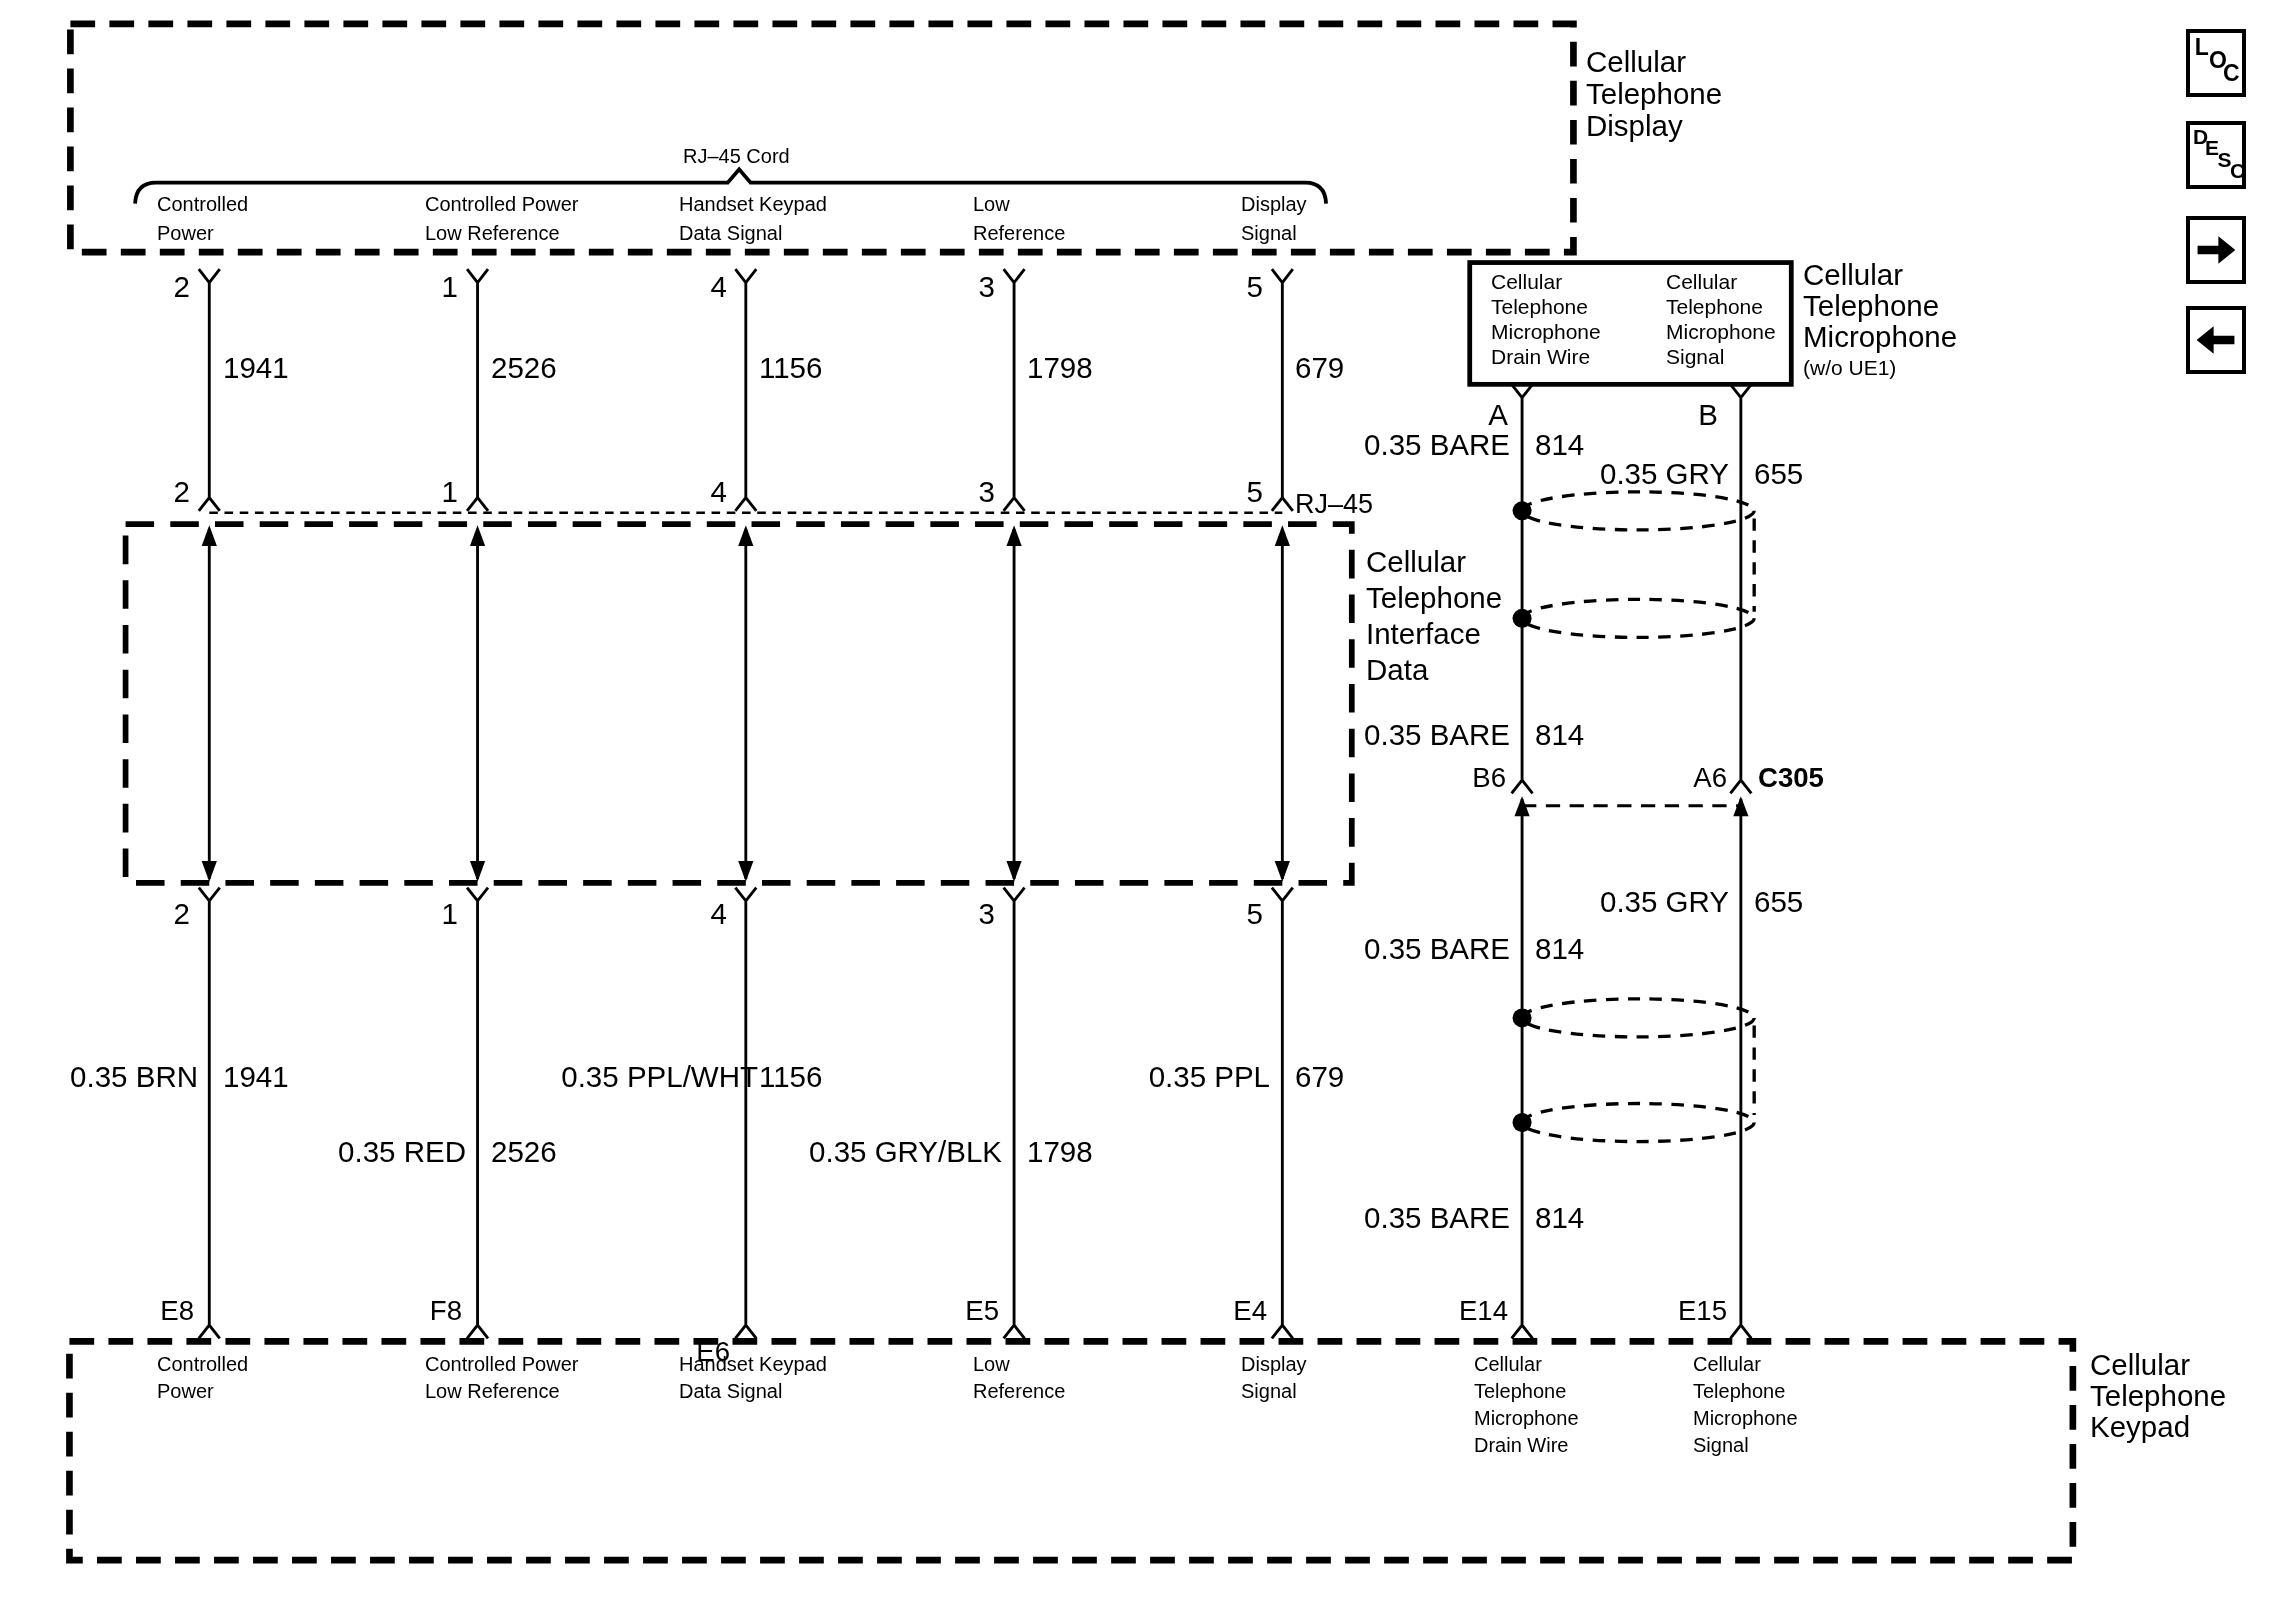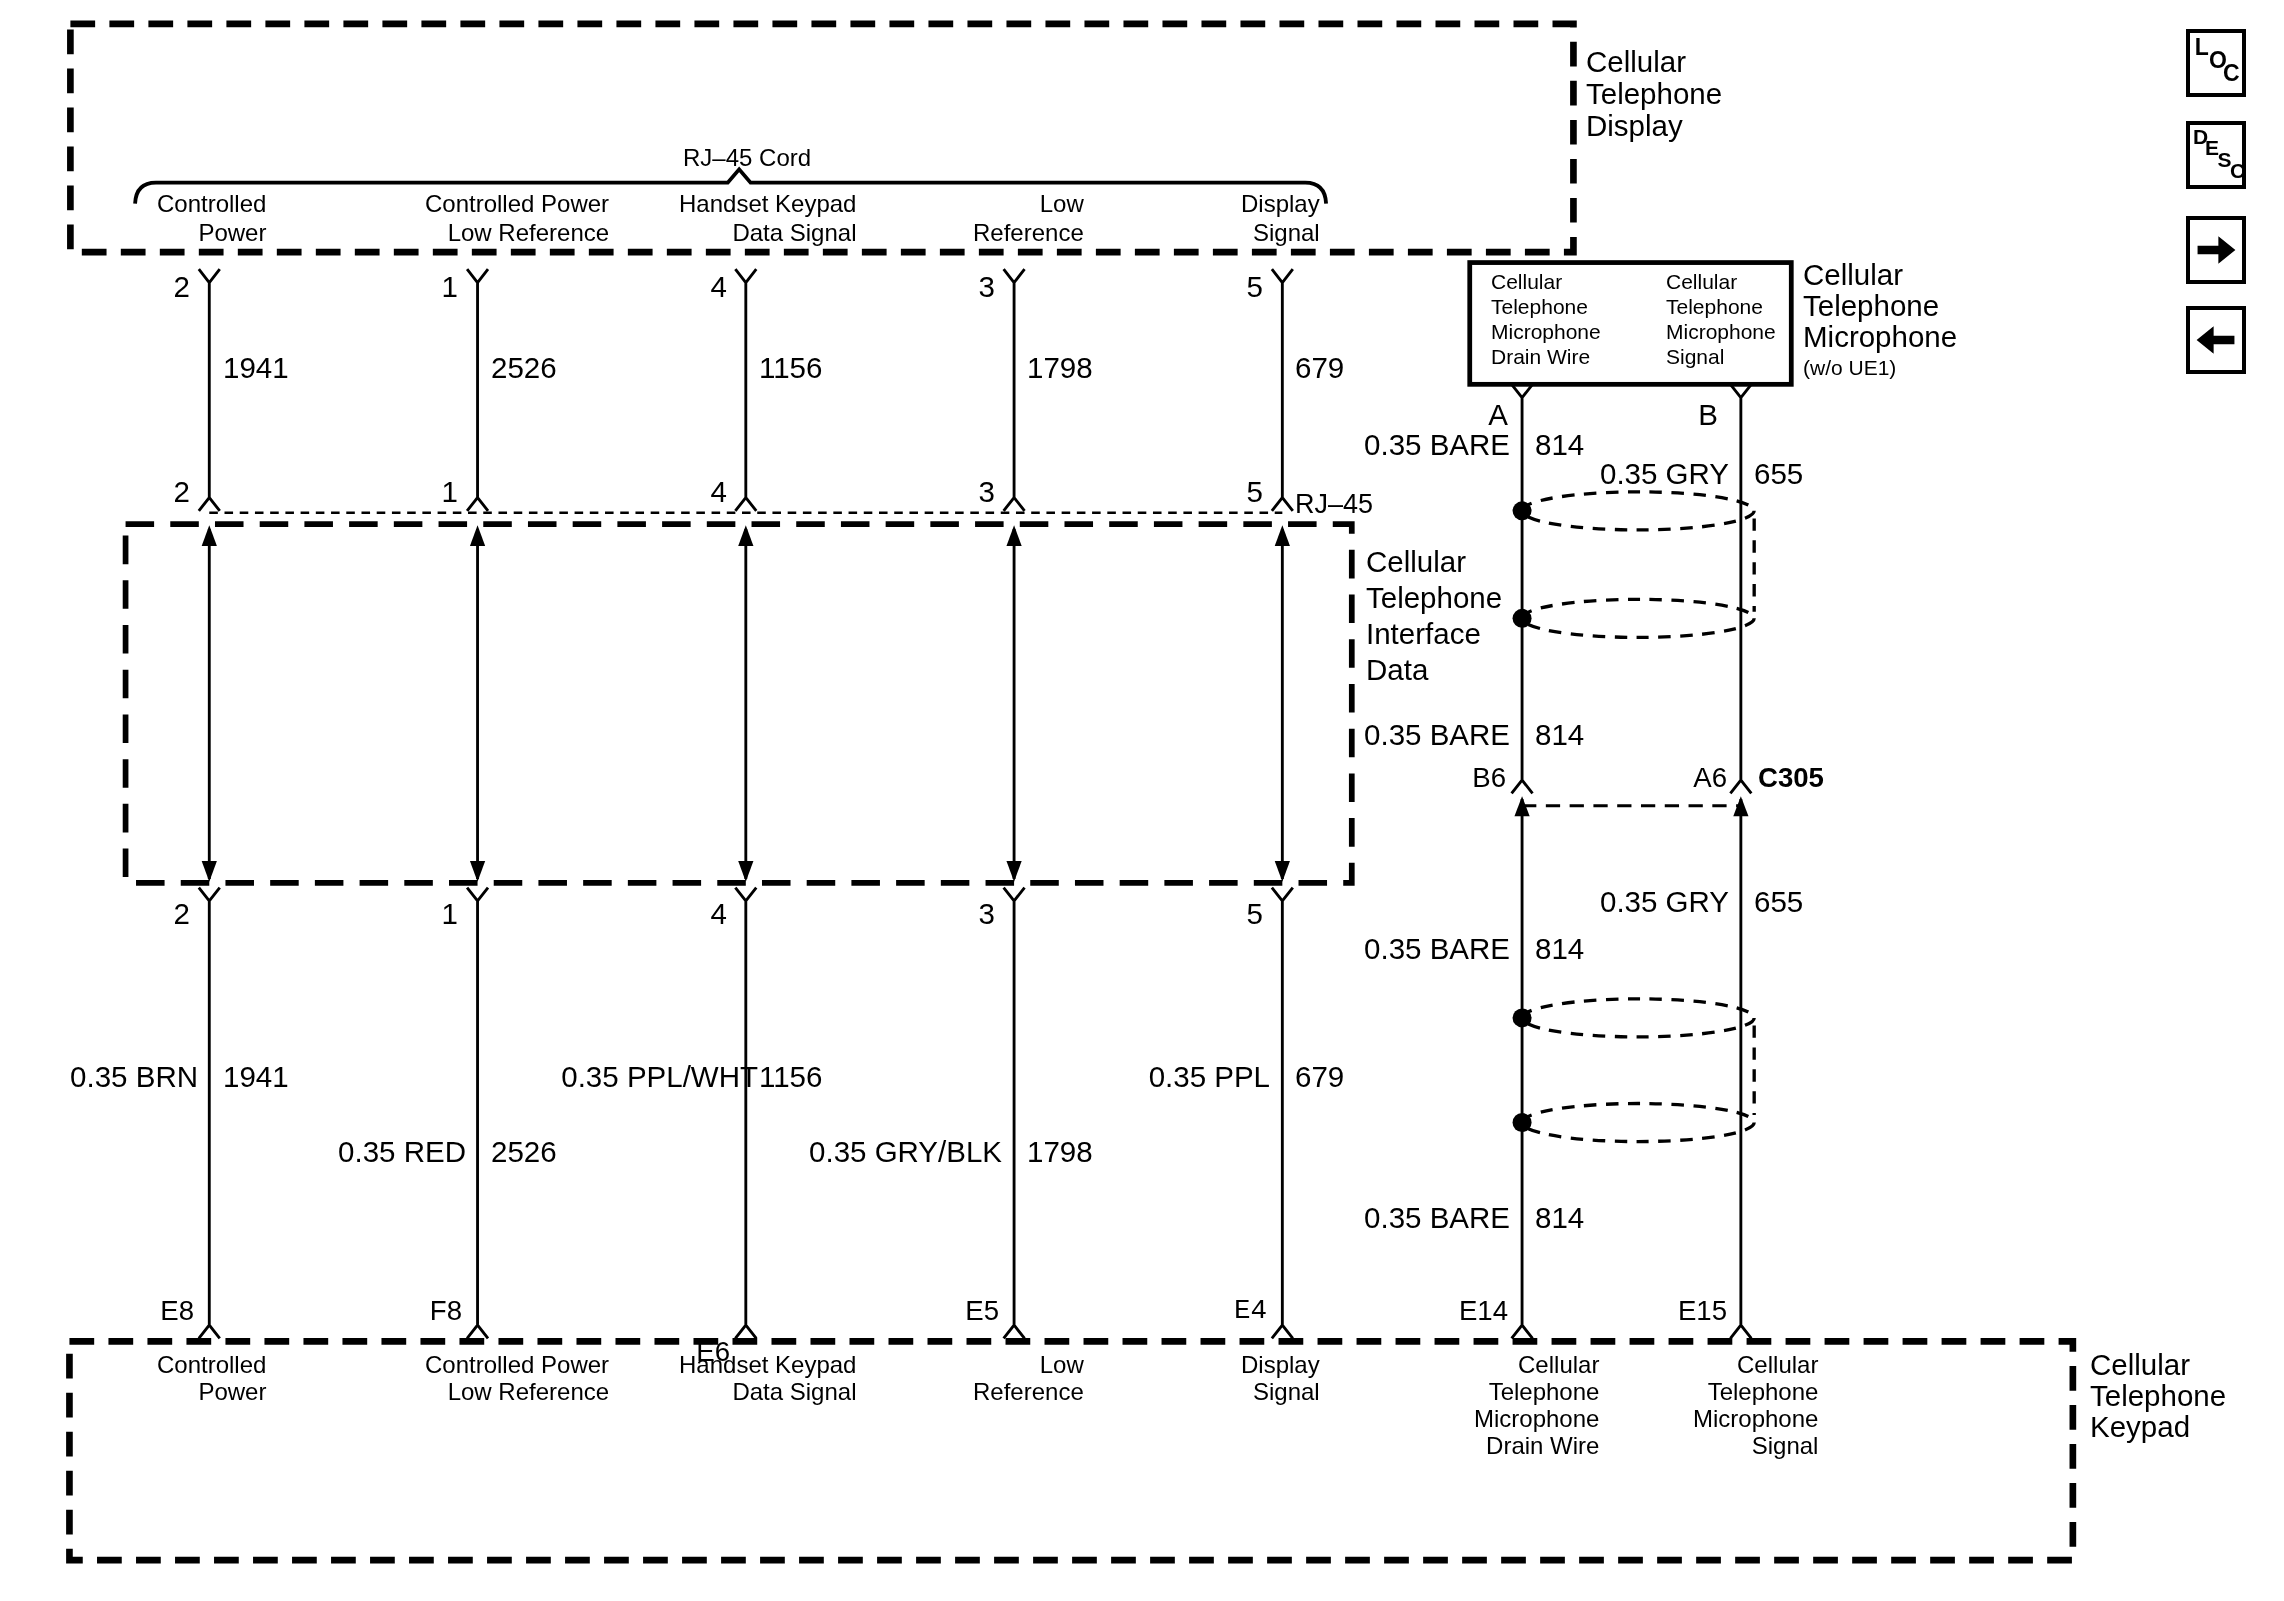--- a/index.html
+++ b/index.html
@@ -1,21 +1,21 @@
 <!DOCTYPE html>
 <html style="font-size:15px"><head>
 <meta charset="utf-8">
 <style>
   html,body{margin:0;padding:0;background:#ffffff;}
   #canvas{position:relative;width:2285px;height:1602px;background:#ffffff;
           font-family:"Liberation Sans",sans-serif;color:#000;overflow:hidden;}
   svg{position:absolute;left:0;top:0;}
   .t{position:absolute;white-space:nowrap;color:#000;line-height:1.12;}
   .r{text-align:right;}
-  .fs22{font-size:21px;} .fs25{font-size:24px;text-align:right;}
+  .fs22{font-size:21px;} .fs25{font-size:20px;}
   .fs28{font-size:27px;} .fs29{font-size:27.6px;} .fs31{font-size:29.5px;}
   .lh26{line-height:25px;} .lh28{line-height:27px;} .lh30{line-height:28.5px;}
   .lh33{line-height:31px;} .lh34{line-height:32px;} .lh38{line-height:36px;}
   .btn{position:absolute;left:2186px;width:52px;height:60px;border:4.8px solid #000;
        background:#fff;cursor:pointer;}
   .btn .gl{position:absolute;font-weight:bold;font-size:23px;}
 </style>
 </head>
 <body>
 
@@ -186,21 +186,21 @@
   <div class="t fs31 r" style="left:755px;width:247px;top:1135px;">0.35 GRY/BLK</div>
   <div class="t fs31" style="left:1027px;top:1135px;">1798</div>
 
   <div class="t fs31 r" style="left:1023px;width:247px;top:1060px;">0.35 PPL</div>
   <div class="t fs31" style="left:1295px;top:1060px;">679</div>
 
   <div class="t fs29 r" style="left:80px;width:114px;top:1296px;">E8</div>
   <div class="t fs29 r" style="left:348px;width:114px;top:1296px;">F8</div>
   <div class="t fs29 r" style="left:616px;width:114px;top:1296px;margin-top:41px;">E6</div>
   <div class="t fs29 r" style="left:885px;width:114px;top:1296px;">E5</div>
-  <div class="t fs29 r" style="left:1153px;width:114px;top:1296px;font-family:Liberation Mono, monospace;">E4</div>
+  <div class="t fs29 r" style="left:1153px;width:114px;top:1296px;">E4</div>
   <div class="t fs29 r" style="left:1394px;width:114px;top:1296px;">E14</div>
   <div class="t fs29 r" style="left:1613px;width:114px;top:1296px;">E15</div>
 
   <div class="t fs25 lh28" style="left:157px;top:1351px;">
     <div>Controlled</div>
       <div>Power</div>
     </div>
   <div class="t fs25 lh28" style="left:425px;top:1351px;">
     <div>Controlled Power</div>
       <div>Low Reference</div>

